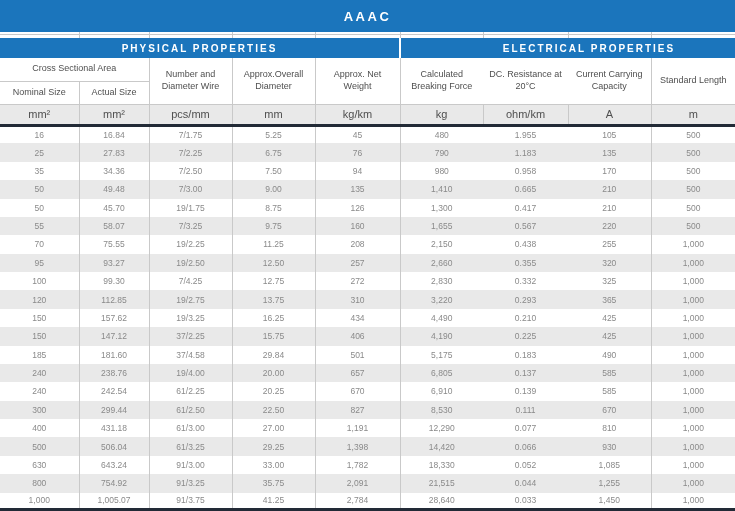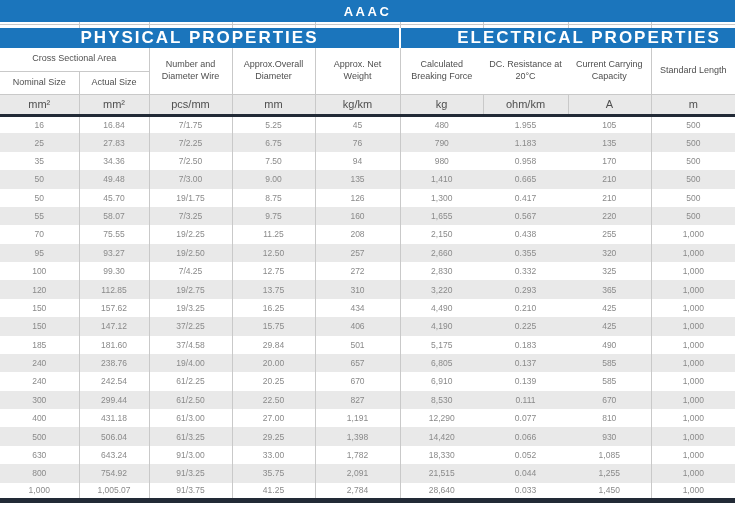--- a/index.html
+++ b/index.html
@@ -19,40 +19,40 @@
   }
   table.spec {
     width: 735px;
     border-collapse: collapse;
     table-layout: fixed;
   }
   td { text-align: center; vertical-align: middle; overflow: hidden; }
 
   
   tr.title-row td {
-    height: 22px;
+    height: 32px;
     background: var(--blue);
     color: #fff;
     font-size: 13px;
     font-weight: bold;
     letter-spacing: 2.5px;
   }
   
   tr.gap-row td {
     height: 6px;
     background: linear-gradient(to bottom, #fff 2px, var(--grid) 2px, var(--grid) 3px, #fff 3px);
   }
   tr.gap-row td + td { border-left: 1px solid var(--grid); }
 
   
   tr.section-row td {
     height: 20px;
     background: var(--blue);
     color: #fff;
-    font-size: 17px;
+    font-size: 10px;
     font-weight: bold;
     letter-spacing: 2px;
   }
   tr.section-row td.elec { border-left: 2px solid #fff; padding-left: 42px; }
 
   
   tr.head td {
     height: 23px;
     color: var(--head-text);
     font-size: 9px;

